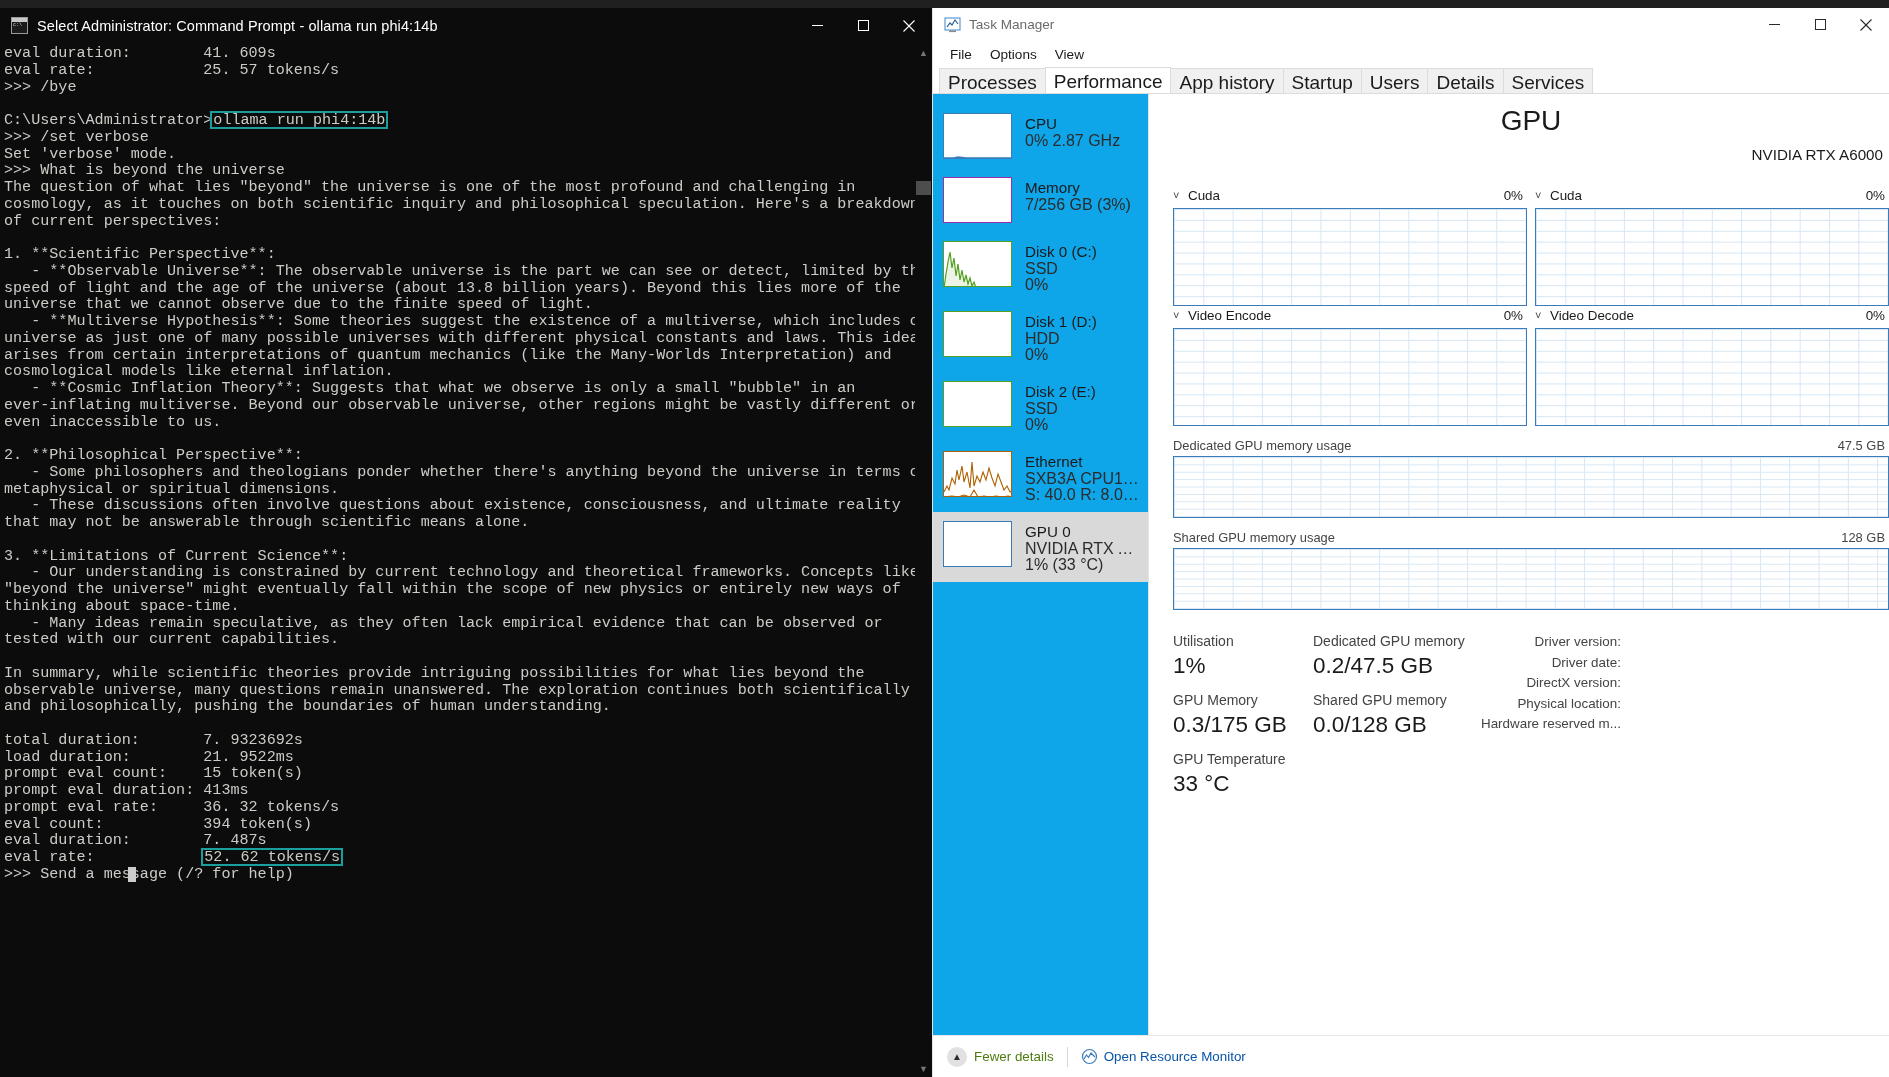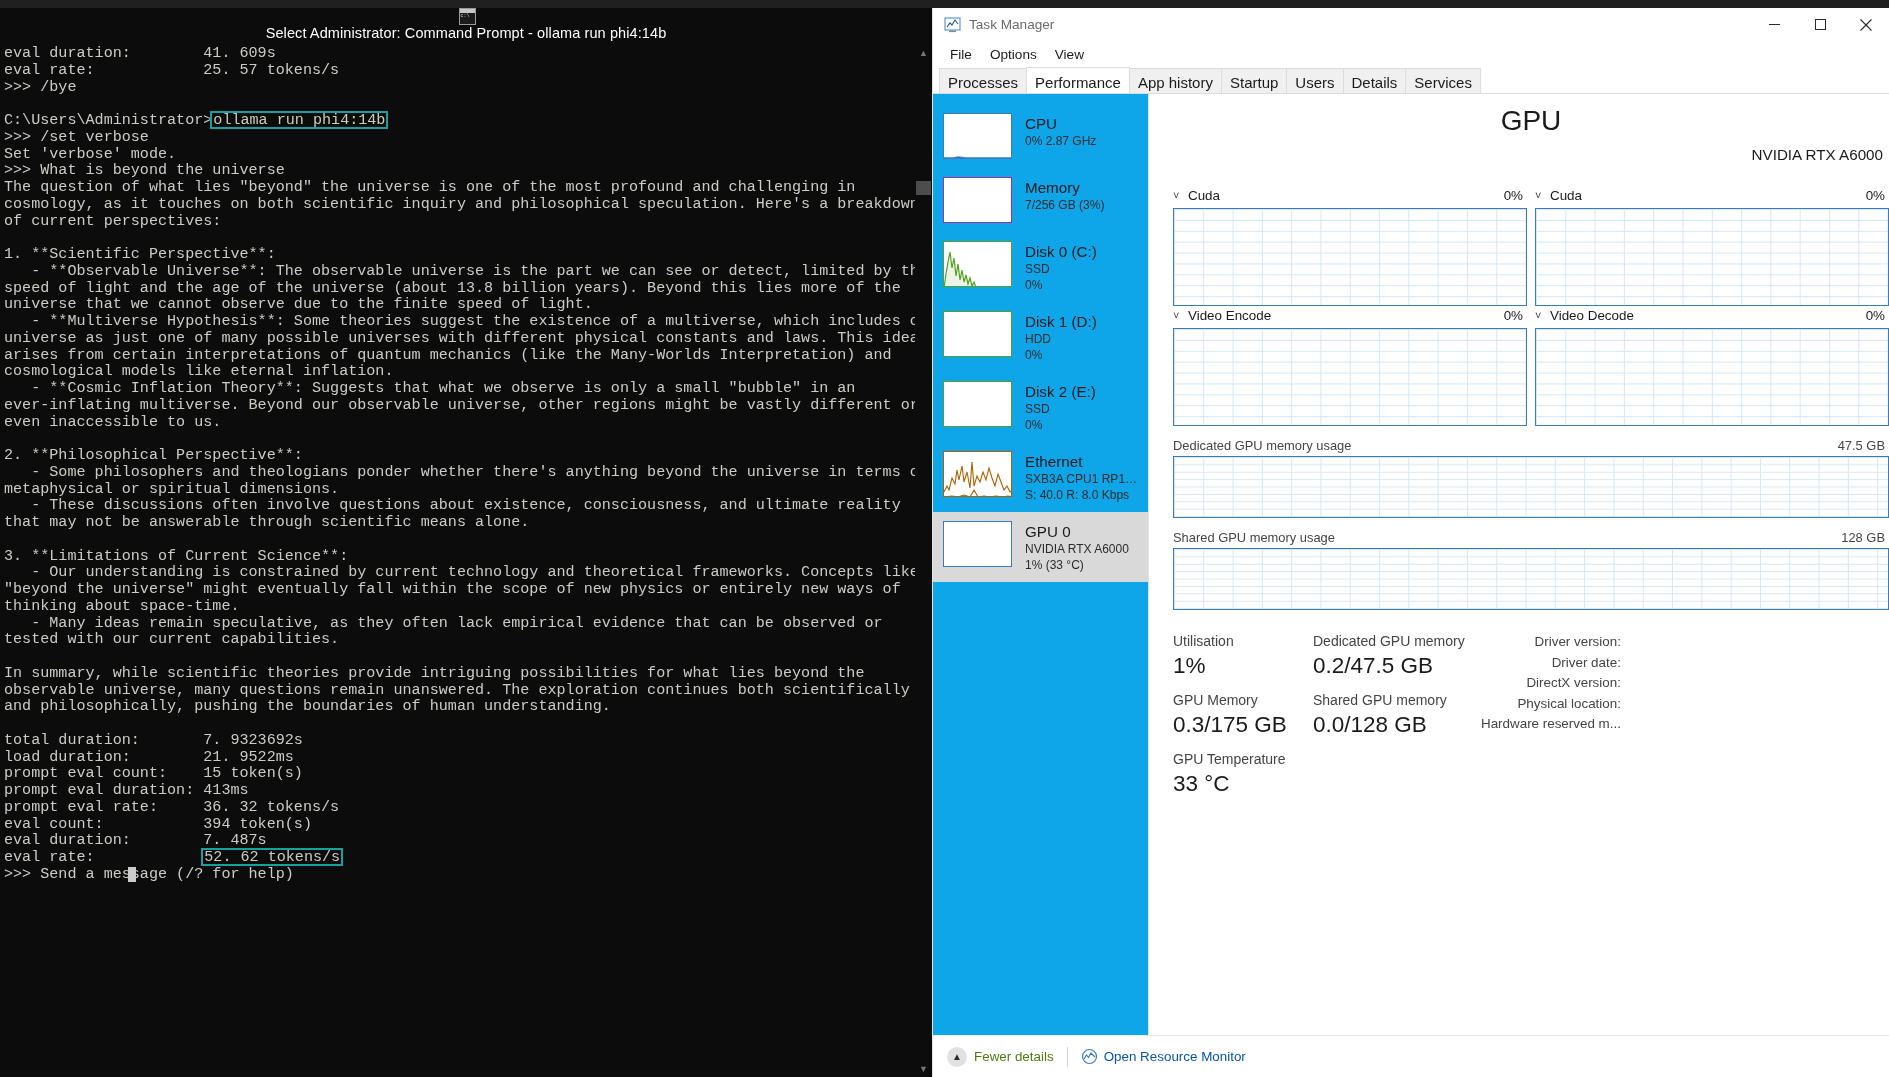--- a/index.html
+++ b/index.html
@@ -15,21 +15,20 @@
   .cmd-window {
     position: absolute; left: 0; top: 8px;
     width: 932px; height: 1069px;
     background: #0c0c0c;
     display: flex; flex-direction: column;
   }
   .cmd-titlebar {
     height: 36px; background: #0c0c0c; color: #ffffff;
     display: flex; align-items: center; flex-shrink: 0;
     border-bottom: 1px solid #0c0c0c;
-    flex-direction: column;
   }
   .cmd-title-icon {
     width: 17px; height: 17px; margin-left: 11px; margin-right: 9px;
     background: #1b1b1b; border: 1px solid #9a9a9a;
     position: relative; flex-shrink: 0;
   }
   .cmd-title-icon::before {
     content: ""; position: absolute; left: 0; top: 0; right: 0; height: 4px;
     background: #c8c8c8;
   }
@@ -121,21 +120,21 @@
     font-size: 13.6px; color: #1a1a1a; padding: 3px 8px; margin-right: 2px;
   }
 
   .tm-tabs {
     display: flex; align-items: flex-end; height: 26px;
     padding-left: 6px; flex-shrink: 0;
     border-bottom: 1px solid #dcdcdc;
     background: #ffffff;
   }
   .tm-tab {
-    font-size: 15px; color: #1a1a1a;
+    font-size: 19px; color: #1a1a1a;
     padding: 3px 8px 0 8px; height: 25px;
     border: 1px solid #dcdcdc; border-bottom: none;
     background: #f0f0f0; margin-right: -1px;
     display: flex; align-items: center;
   }
   .tm-tab.active {
     background: #ffffff; height: 26px; position: relative; z-index: 2;
     border-color: #dcdcdc;
   }
 
@@ -152,21 +151,21 @@
     padding: 9px 6px 9px 10px; min-height: 63px;
   }
   .res-item.selected { background: #d9d9d9; }
   .res-thumb {
     width: 69px; height: 46px; flex-shrink: 0; margin-right: 13px;
     background: #ffffff; position: relative; overflow: hidden;
   }
   .res-thumb svg { position: absolute; left: 0; top: 0; }
   .res-labels { display: flex; flex-direction: column; min-width: 0; flex: 1; padding-top: 1px; }
   .res-name { font-size: 15.2px; color: #1a1a1a; line-height: 19px; white-space: nowrap; }
-  .res-sub { font-size: 12px; color: #2b2b2b; line-height: 16px; white-space: nowrap; overflow: hidden; text-overflow: ellipsis; }
+  .res-sub { font-size: 16px; color: #2b2b2b; line-height: 16px; white-space: nowrap; overflow: hidden; text-overflow: ellipsis; }
 
   
   .tm-detail { flex: 1; position: relative; padding: 10px 0 0 24px; overflow: hidden; }
   .detail-head { display: flex; align-items: center; flex-direction: column; }
   .detail-title { font-size: 28px; color: #1a1a1a; line-height: 34px; font-weight: normal; }
   .detail-device {
     margin-left: auto; font-size: 15.2px; color: #1a1a1a; line-height: 34px;
     padding-right: 6px; white-space: nowrap;
   }
 

